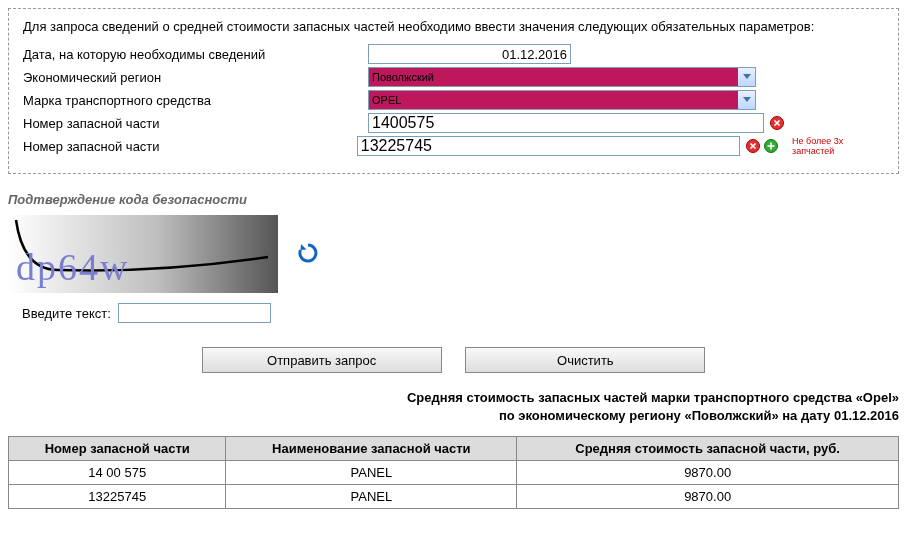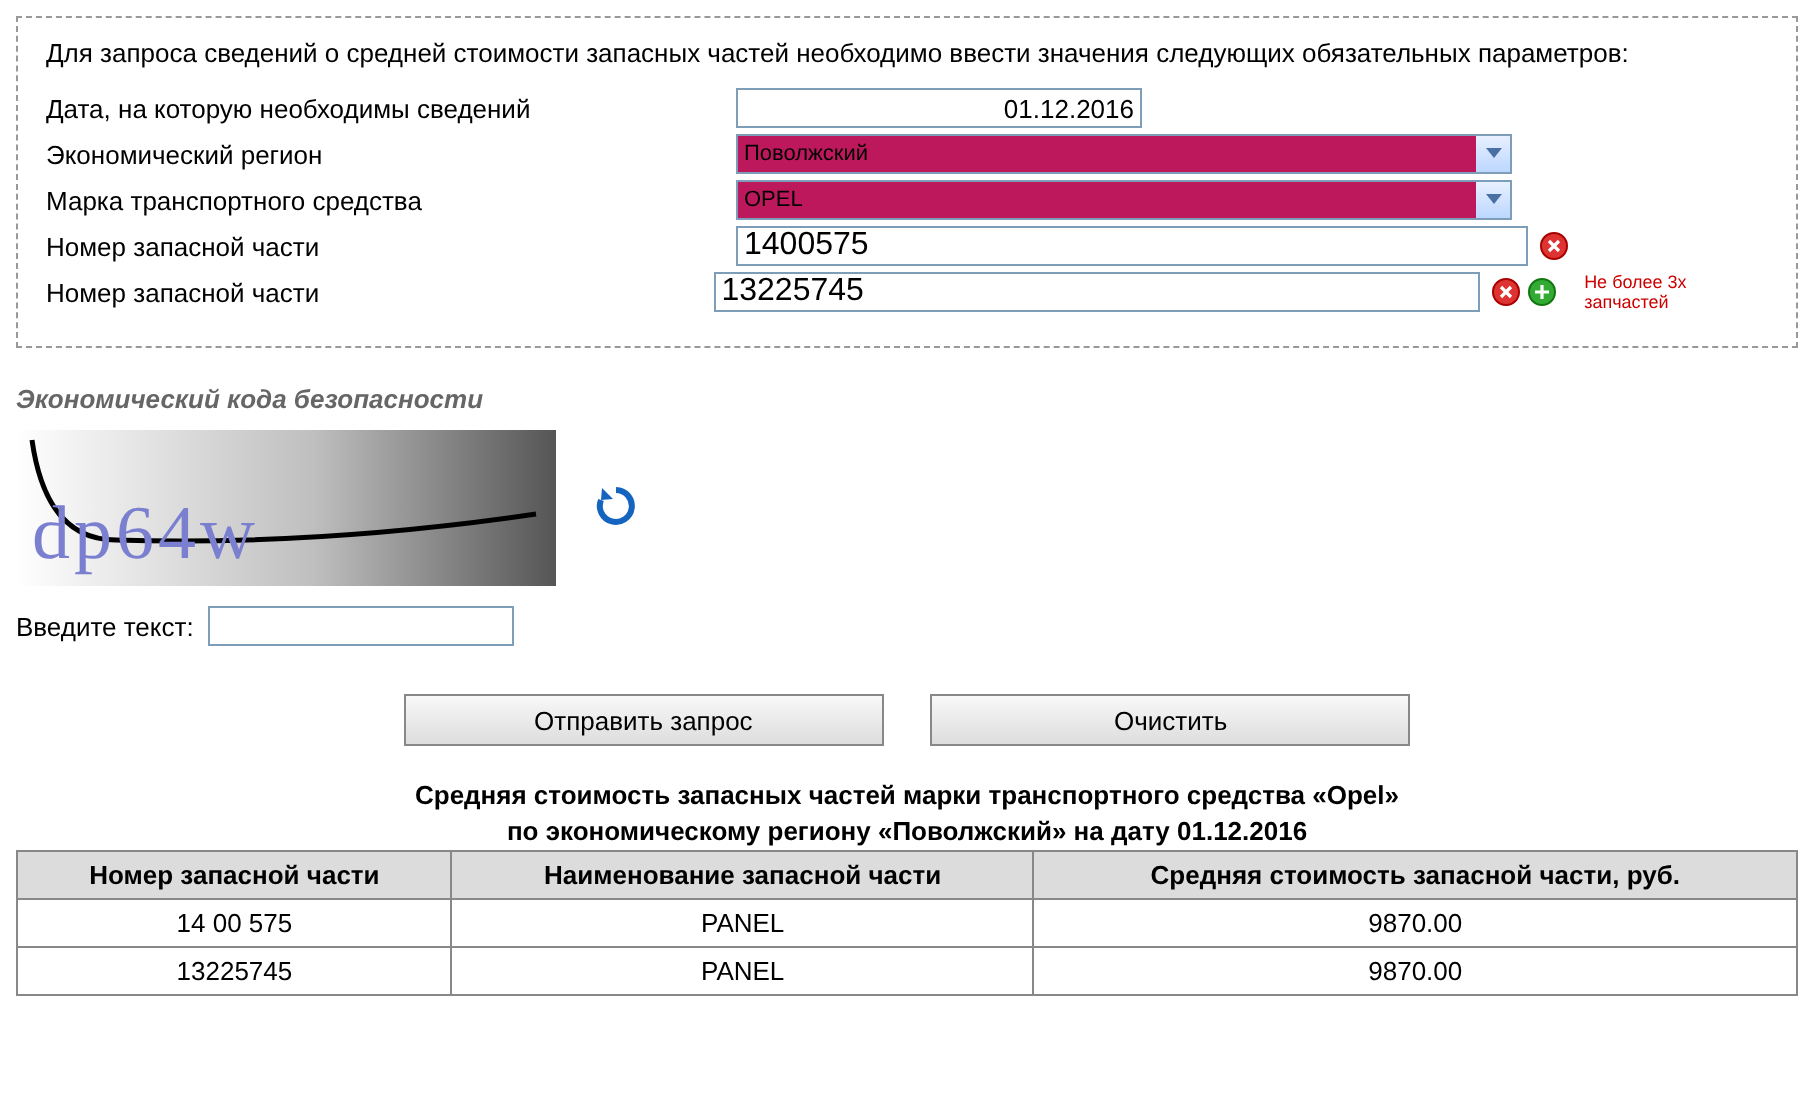--- a/index.html
+++ b/index.html
@@ -125,20 +125,21 @@
   font-size: 38px;
   color: #7a7fcf;
   letter-spacing: 2px;
 }
 .refresh-icon {
   margin-left: 18px;
   cursor: pointer;
 }
 .enter-row {
   margin-top: 10px;
+  margin-left: 14px;
 }
 .enter-label { margin-right: 4px; }
 .enter-input {
   width: 145px;
   height: 18px;
   border: 1px solid #7e9db9;
   padding: 0 3px;
 }
 .btn-row {
   text-align: center;
@@ -148,23 +149,23 @@
   display: inline-block;
   width: 240px;
   height: 26px;
   border: 1px solid #888;
   background: linear-gradient(#f8f8f8, #ddd);
   font-size: 13px;
   cursor: pointer;
   margin: 0 10px;
 }
 .result-title {
-  text-align: center;
+  text-align: right;
   font-weight: bold;
-  margin: 6px 0 1px 0;
+  margin: 6px 0 12px 0;
   line-height: 1.35;
 }
 table {
   width: 100%;
   border-collapse: collapse;
 }
 th, td {
   border: 1px solid #888;
   padding: 4px 6px;
   text-align: center;
@@ -234,21 +235,21 @@
         <svg width="14" height="14" viewBox="0 0 14 14">
             <circle cx="7" cy="7" r="6.5" fill="#3a3" stroke="#171"></circle>
             <path d="M7 3.5 L7 10.5 M3.5 7 L10.5 7" stroke="#fff" stroke-width="1.6"></path>
           </svg>
       </span>
       <span class="add-text">Не более 3х запчастей</span>
     </span>
   </div>
 </div>
 
-<div class="captcha-title">Экономический кода безопасности</div>
+<div class="captcha-title">Подтверждение кода безопасности</div>
 <div class="captcha-row">
   <div class="captcha-img">
     <svg width="270" height="78" viewBox="0 0 270 78" style="position:absolute;top:0;left:0">
       <path d="M8 5 Q 15 55 50 55 Q 150 58 260 42" stroke="#000" stroke-width="2.5" fill="none"></path>
     </svg>
     <div class="captcha-text">dp64w</div>
   </div>
   <span class="refresh-icon">
     <svg width="24" height="24" viewBox="0 0 24 24">
         <path d="M12 4 A8 8 0 1 1 4.5 9" stroke="#1565c0" stroke-width="3" fill="none"></path>

